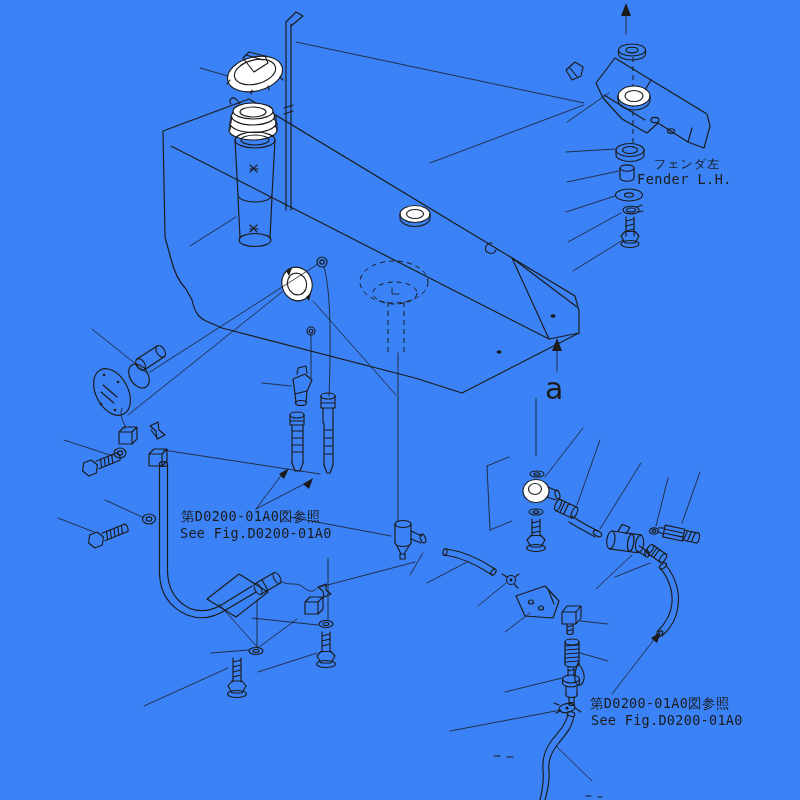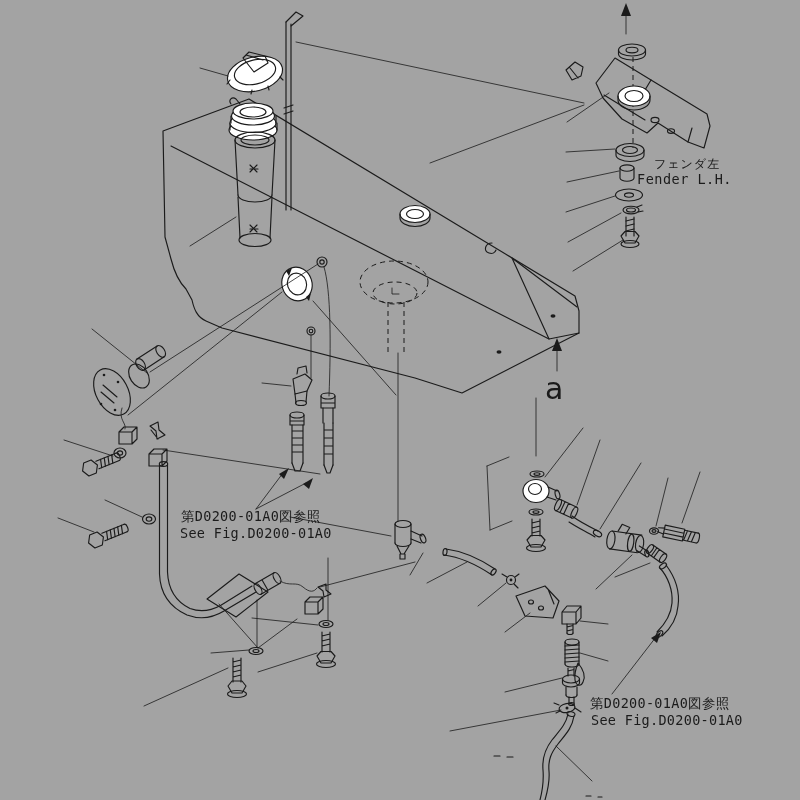--- a/index.html
+++ b/index.html
@@ -1,16 +1,16 @@
 <!DOCTYPE html>
 <html><head>
 <meta charset="utf-8">
 <style>
   html,body{margin:0;padding:0;background:#ffffff;}
-  .stage{position:relative;width:800px;height:800px;background:#a3a3a3;overflow:hidden;
+  .stage{position:relative;width:800px;height:800px;background:#3b82f6;overflow:hidden;
          font-family:"DejaVu Sans",sans-serif;}
   svg{display:block}
   .pt{fill:none;stroke:#1b1b1b;stroke-width:1.15;stroke-linecap:round;stroke-linejoin:round;}
   .ld{fill:none;stroke:#1b1b1b;stroke-width:0.8;stroke-linecap:round;}
   .dsh{fill:none;stroke:#1b1b1b;stroke-width:1;stroke-dasharray:5 4;}
   .ar{fill:#1b1b1b;stroke:none;}
   .dot{fill:#1b1b1b;stroke:none;}
   .wht{fill:#ffffff;}
   text{fill:#1b1b1b;}
   .figtxt{font-family:"DejaVu Sans Mono","Liberation Mono",monospace;font-size:13.5px;letter-spacing:0.3px;}

